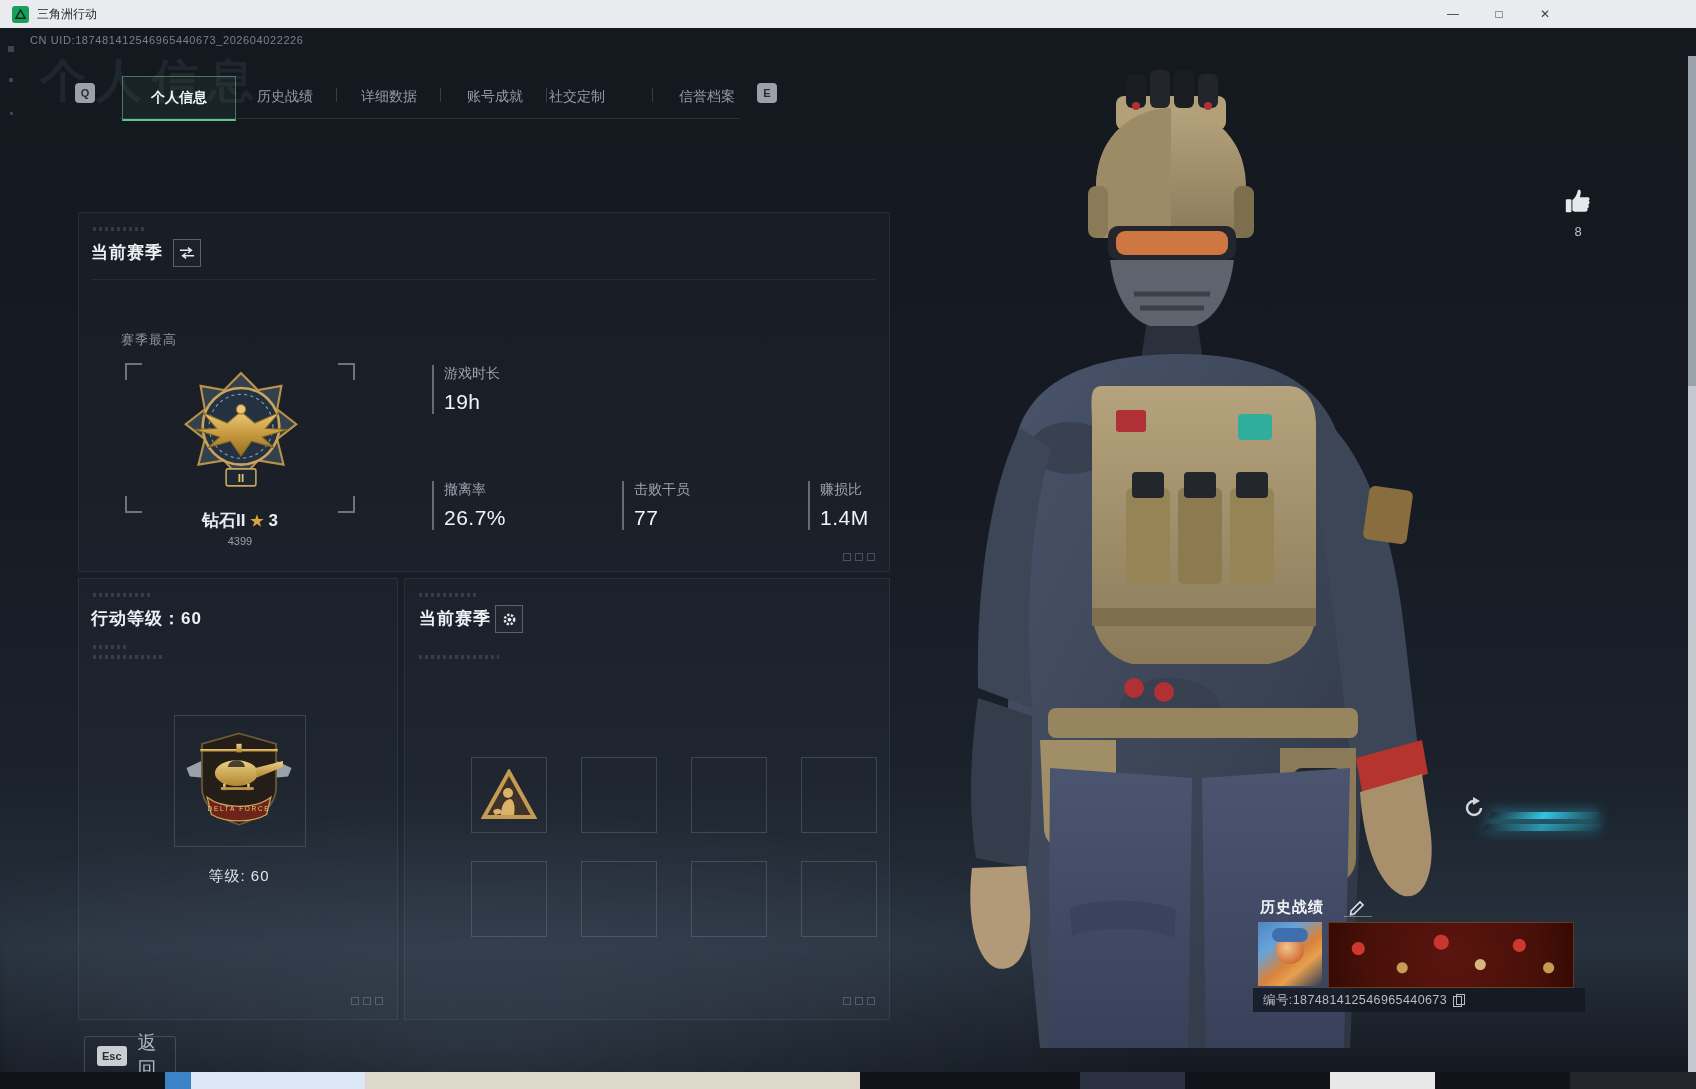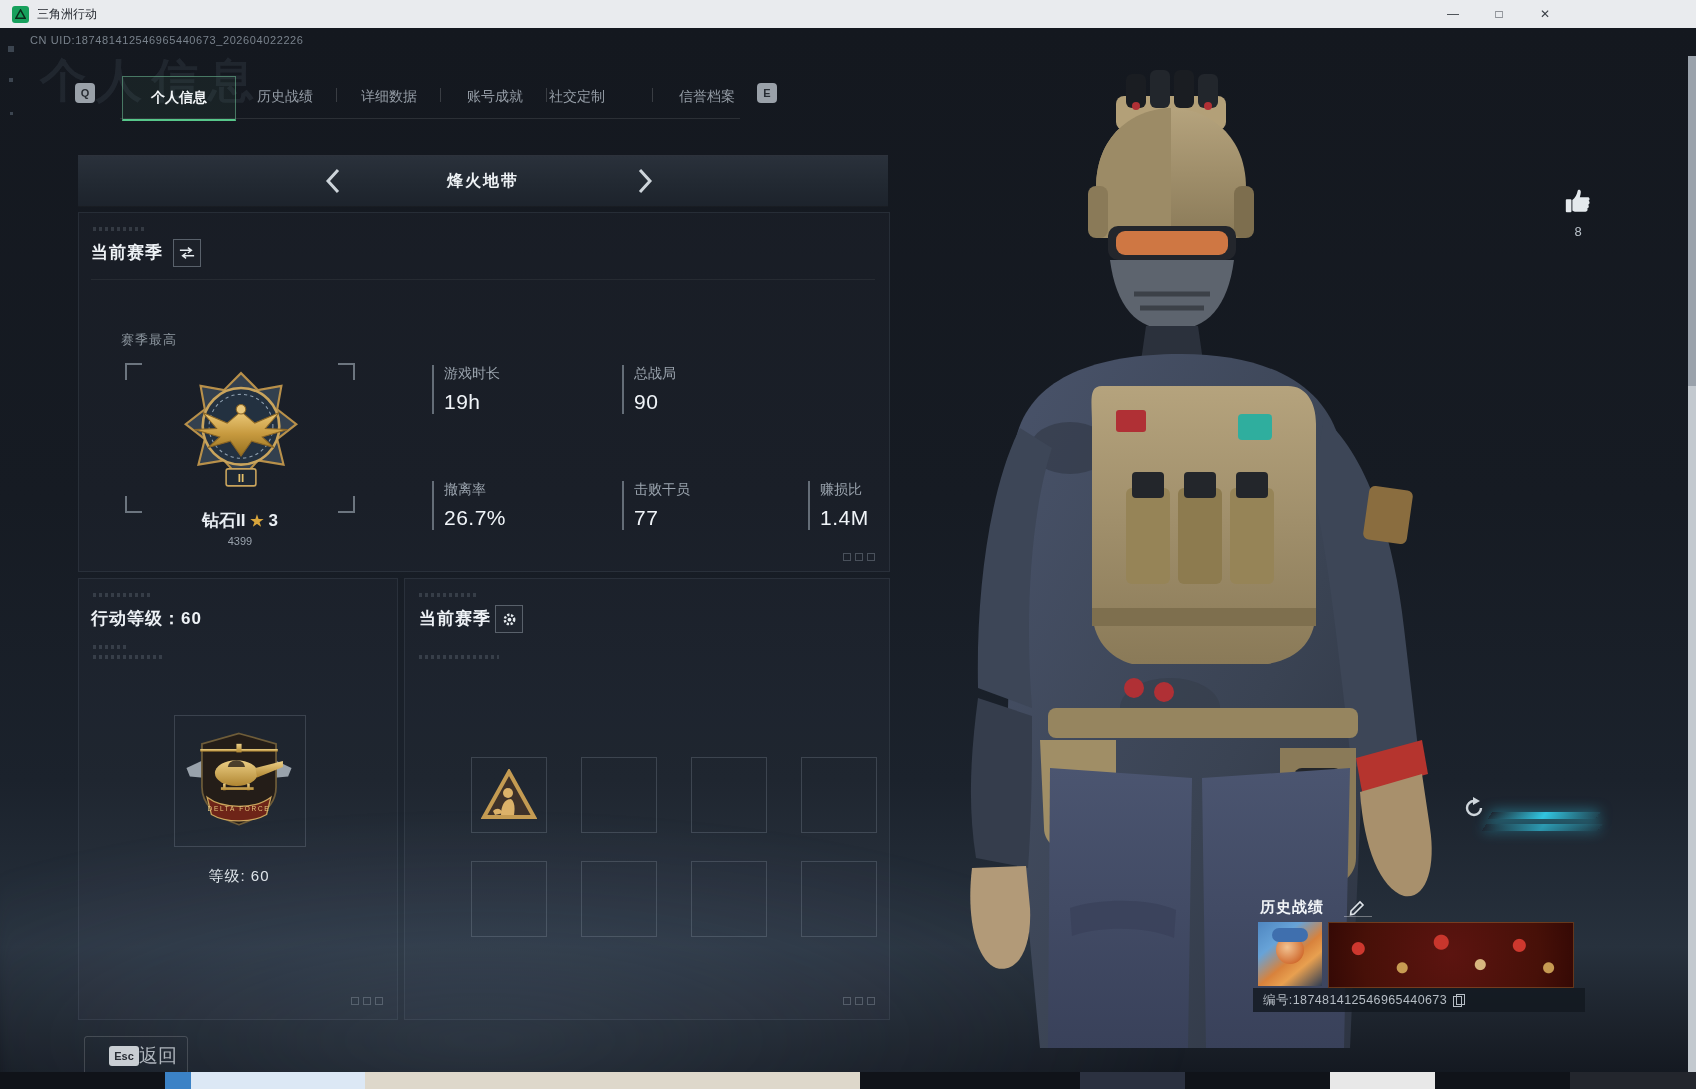--- a/index.html
+++ b/index.html
@@ -99,21 +99,21 @@
     radial-gradient(circle at 50% 50%,#5c1410 0%,#471008 70%,#350905 100%);
     border:1px solid rgba(190,140,70,0.35);}
   .id-bar{position:absolute;background:rgba(18,24,32,0.82);display:flex;align-items:center;
     padding-left:10px;color:#b6bdc5;font-size:12.5px;letter-spacing:0.4px;}
   .copy-ic{position:relative;width:10px;height:12px;margin-left:6px;}
   .copy-ic:before,.copy-ic:after{content:"";position:absolute;border:1px solid #b6bdc5;width:7px;height:9px;}
   .copy-ic:before{left:0;top:2px;background:rgba(18,24,32,1);}
   .copy-ic:after{left:3px;top:0;}
   
   .esc-box{position:absolute;left:84px;top:1008px;width:78px;height:38px;border:1px solid rgba(255,255,255,0.16);
-    border-radius:3px;display:flex;align-items:center;gap:0;padding-left:24px;cursor:pointer;}
+    border-radius:3px;display:flex;align-items:center;gap:11px;padding-left:12px;cursor:pointer;}
   .esc-key{width:30px;height:20px;border-radius:3px;background:#c9ced3;color:#272c33;font-size:11px;
     font-weight:bold;display:flex;align-items:center;justify-content:center;}
   .esc-label{font-size:19px;color:#aeb5bc;}
   
   .scrollbar{position:absolute;left:1688px;top:28px;width:8px;height:1044px;background:#c3c9cf;}
   .scrollbar .thumb{position:absolute;left:0;top:0;width:8px;height:330px;background:#9aa2ab;}
   .desktop-strip{position:absolute;left:0;top:1072px;width:1696px;height:17px;background:#101319;}
   .sliver{position:absolute;top:0;height:17px;}
 </style>
 </head>
@@ -151,33 +151,20 @@
     <div class="tab-sep" style="left:336px;"></div>
     <div class="tab" style="left:344px;width:90px;">详细数据</div>
     <div class="tab-sep" style="left:440px;"></div>
     <div class="tab" style="left:450px;width:90px;">账号成就</div>
     <div class="tab-sep" style="left:546px;"></div>
     <div class="tab" style="left:532px;width:90px;font-family:Liberation Serif, serif;">社交定制</div>
     <div class="tab-sep" style="left:652px;"></div>
     <div class="tab" style="left:662px;width:90px;">信誉档案</div>
     <div class="keyhint" style="left:757px;top:55px;">E</div>
 
-    <div class="season-nav">
-      <div class="chev" style="left:240px;">
-        <svg width="16" height="26" viewBox="0 0 16 26">
-            <polyline points="13,2 3,13 13,24" fill="none" stroke="#cdd4da" stroke-width="3"></polyline>
-          </svg>
-      </div>
-      <div class="season-title">烽火地带</div>
-      <div class="chev" style="left:552px;">
-        <svg width="16" height="26" viewBox="0 0 16 26">
-            <polyline points="3,2 13,13 3,24" fill="none" stroke="#cdd4da" stroke-width="3"></polyline>
-          </svg>
-      </div>
-    </div>
 
     <div class="panel" style="left:78px;top:184px;width:810px;height:358px;">
       <div class="microtext" style="left:14px;top:14px;width:54px;"></div>
       <div class="panel-header" style="left:12px;top:28px;">当前赛季</div>
       <div class="sq-btn" style="left:94px;top:26px;">
         <svg width="16" height="12" viewBox="0 0 18 13">
           <path d="M1 3.5 H13 M10 0.5 L14 3.5 L10 6.5" fill="none" stroke="#e6ebef" stroke-width="1.6"></path>
           <path d="M17 9.5 H5 M8 6.5 L4 9.5 L8 12.5" fill="none" stroke="#e6ebef" stroke-width="1.6"></path>
         </svg>
       </div>
@@ -211,24 +198,20 @@
       <div class="rank-line" style="left:46px;top:296px;">
         <span>钻石II</span>
         <span class="star">★</span>
         <span>3</span>
       </div>
       <div class="rank-points" style="left:46px;top:322px;">4399</div>
 
       <div class="stat" style="left:353px;top:152px;">
         <div class="lbl">游戏时长</div>
         <div class="val">19h</div>
-      </div>
-      <div class="stat" style="left:543px;top:152px;">
-        <div class="lbl">总战局</div>
-        <div class="val">90</div>
       </div>
       <div class="stat" style="left:353px;top:268px;">
         <div class="lbl">撤离率</div>
         <div class="val">26.7%</div>
       </div>
       <div class="stat" style="left:543px;top:268px;">
         <div class="lbl">击败干员</div>
         <div class="val">77</div>
       </div>
       <div class="stat" style="left:729px;top:268px;">

